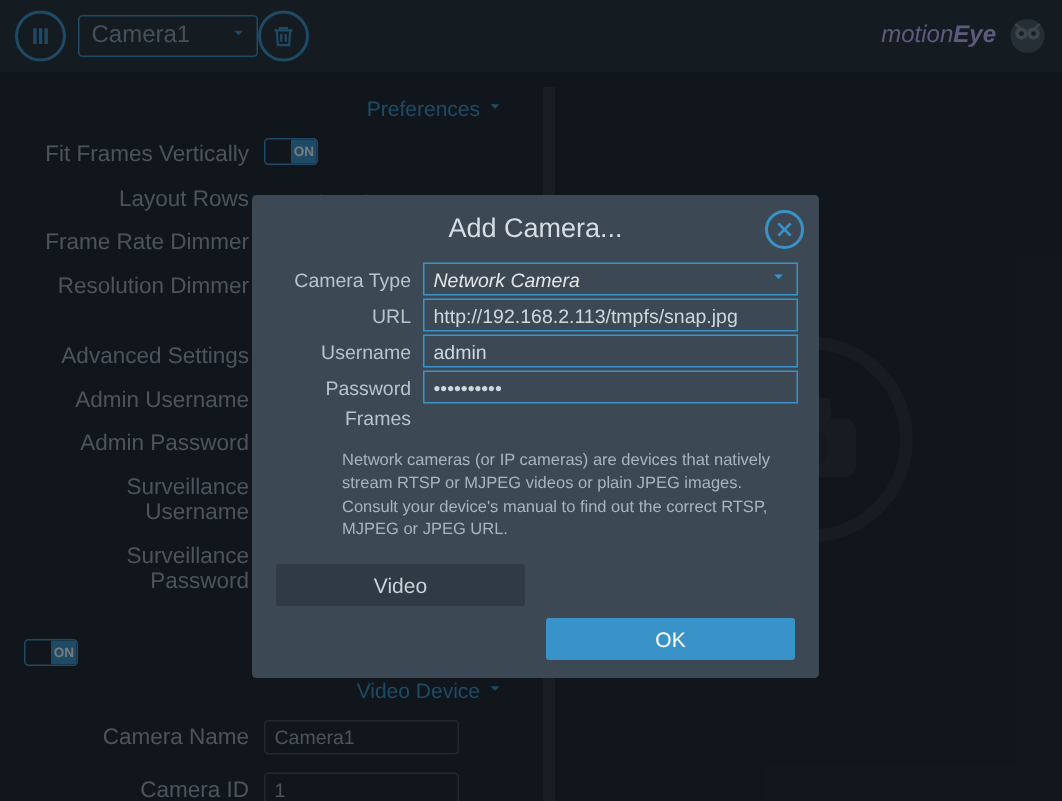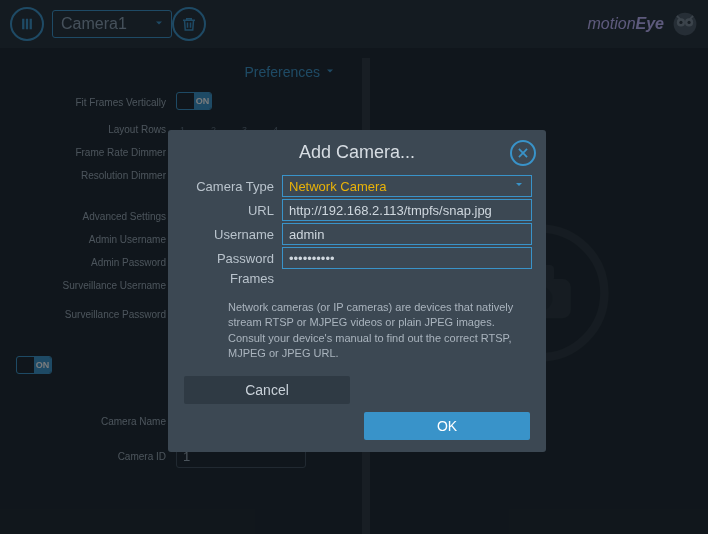--- a/index.html
+++ b/index.html
@@ -72,21 +72,21 @@
   }
   .row {
     display: flex; align-items: center;
     margin: 6px 0;
   }
   .row-label {
     width: 160px;
     text-align: right;
     padding-right: 10px;
     color: #9ca8b5;
-    font-size: 10px;
+    font-size: 15px;
   }
   .row-value { flex: 1; }
   .toggle {
     width: 36px; height: 18px;
     border: 1px solid #3993c9;
     border-radius: 3px;
     display: inline-flex;
     overflow: hidden;
     cursor: pointer;
   }
@@ -174,26 +174,27 @@
     border: 1px solid #3993c9;
     padding: 2px 6px;
     color: #cfd7de;
     font-size: 13px;
     height: 22px;
   }
   .mselect {
     flex:1;
     border: 1px solid #3993c9;
     padding: 2px 6px;
-    color: #eab308;
+    color: #e5e5e5;
     font-size: 13px;
     height: 22px;
     position: relative;
     display:flex; align-items:center;
     cursor:pointer;
+    font-style:italic;
   }
   .mselect .caret { position:absolute; right:6px; top:50%; transform:translateY(-50%); }
   .modal-help {
     padding: 12px 16px 8px 16px;
     font-size: 11px;
     line-height: 1.4;
     color: #aab4be;
     margin-left: 44px;
   }
   .modal-buttons {
@@ -403,19 +404,19 @@
     </div>
     <div class="mrow">
       <div class="mlabel">Frames</div>
     </div>
   </div>
 
   <div class="modal-help">Network cameras (or IP cameras) are devices that natively stream RTSP or MJPEG videos or plain JPEG images. Consult your device's manual to find out the correct RTSP, MJPEG or JPEG URL.</div>
 
   <div class="modal-buttons">
     <div class="mbtn cancel">
-      <span>Cancel</span>
+      <span>Video</span>
     </div>
     <div class="mbtn ok">
       <span>OK</span>
     </div>
   </div>
 </div>
 
 </body></html>

